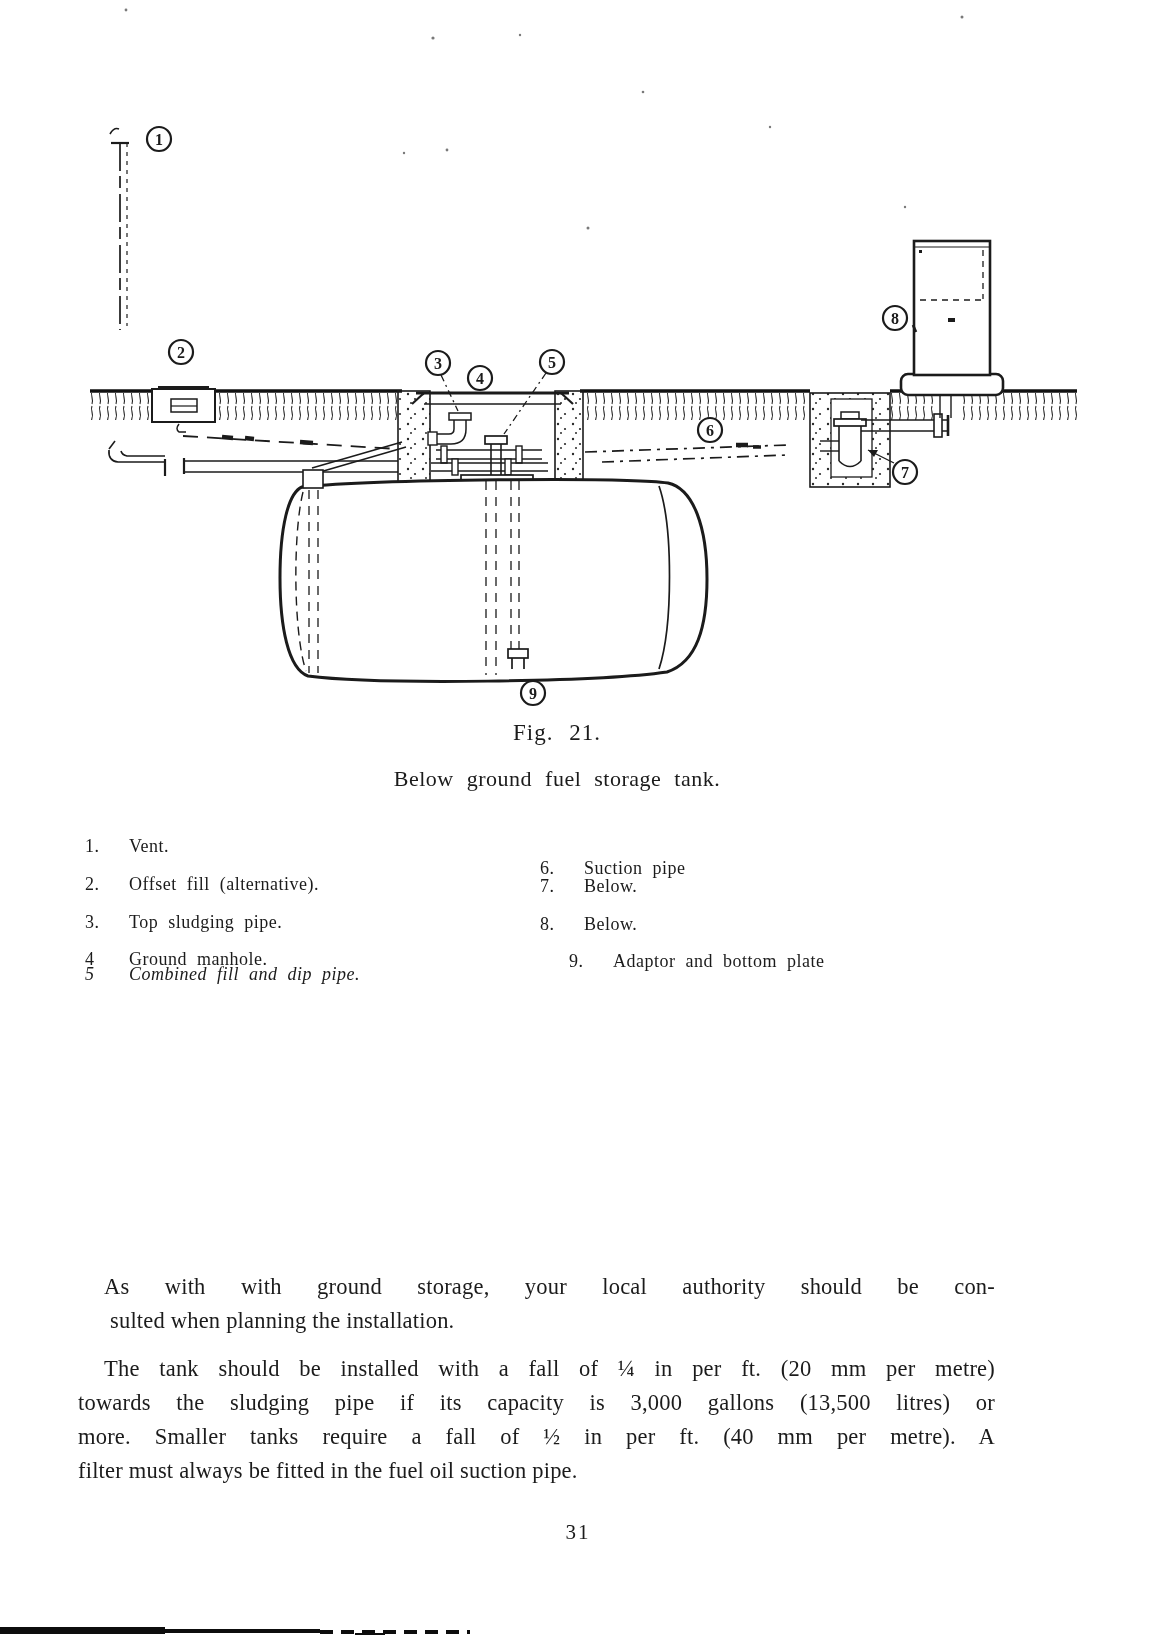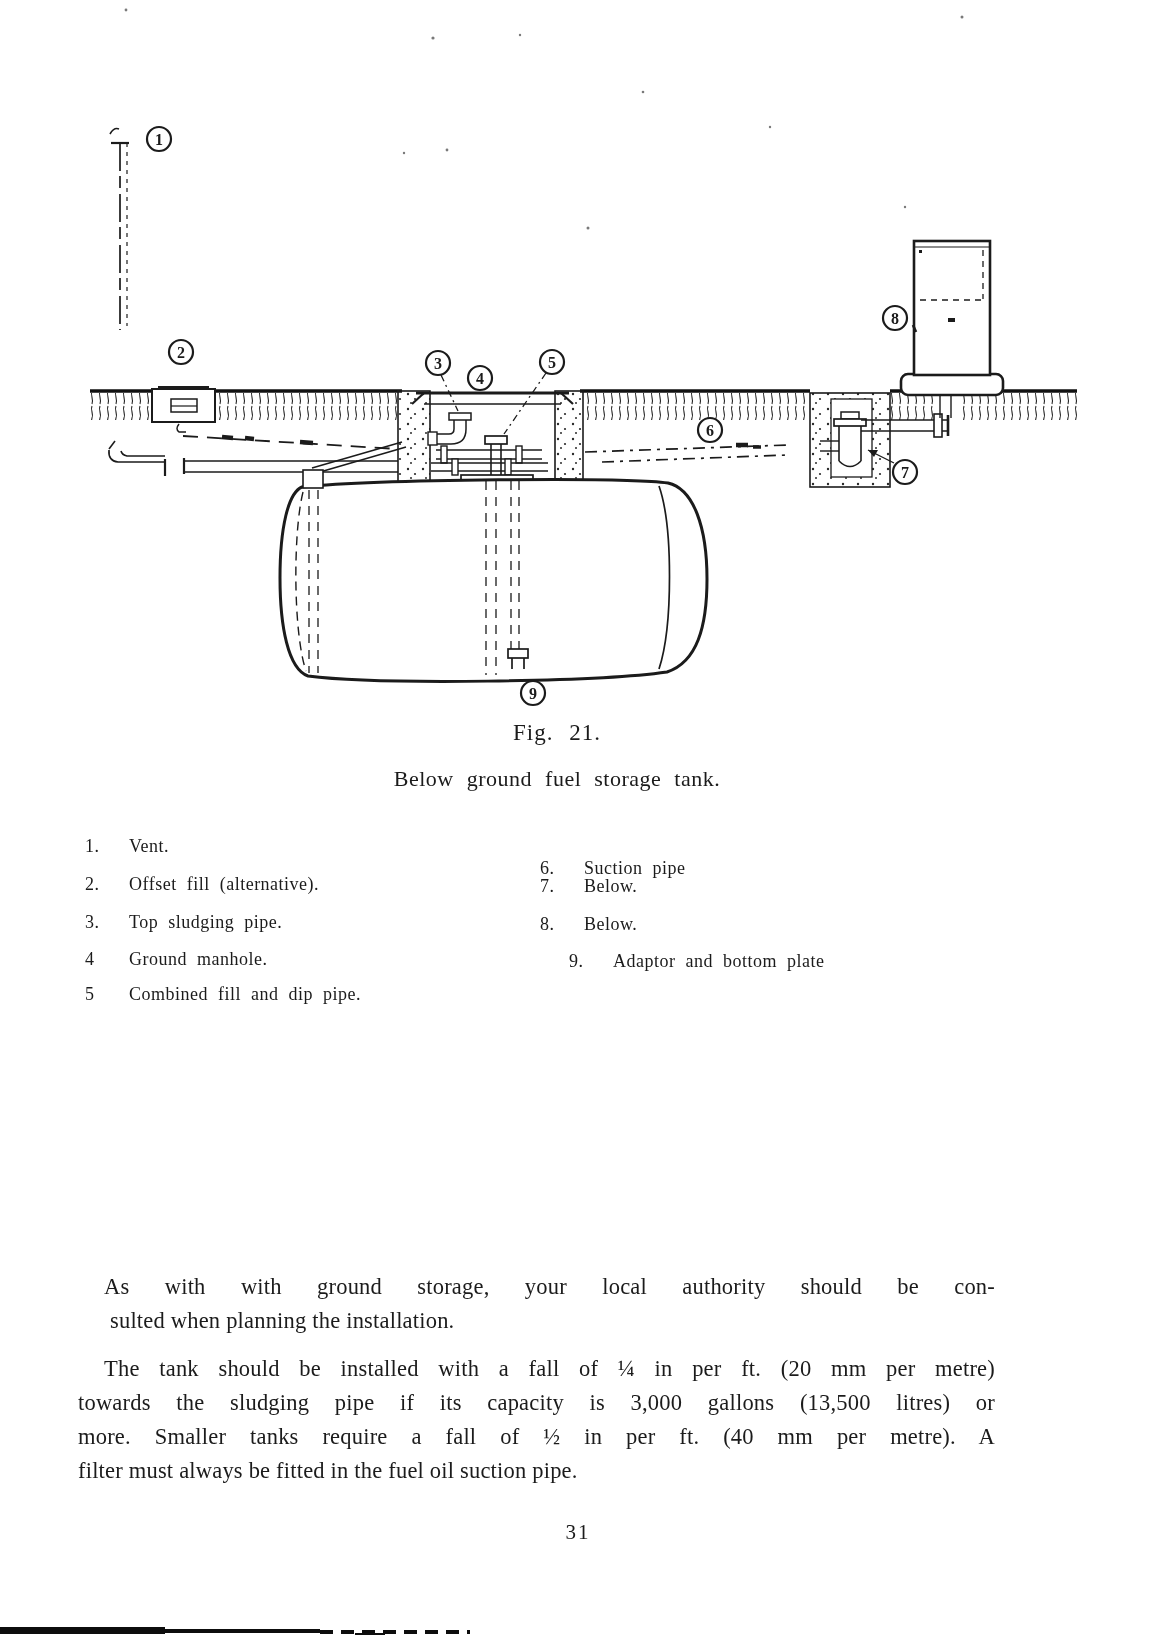--- a/index.html
+++ b/index.html
@@ -248,21 +248,21 @@
     </div>
     <div class="legend-row" style="left:85px;top:874px;">
       <span class="legend-num">2.</span><span class="legend-text">Offset fill (alternative).</span>
     </div>
     <div class="legend-row" style="left:85px;top:912px;">
       <span class="legend-num">3.</span><span class="legend-text">Top sludging pipe.</span>
     </div>
     <div class="legend-row" style="left:85px;top:949px;">
       <span class="legend-num">4</span><span class="legend-text">Ground manhole.</span>
     </div>
-    <div class="legend-row" style="left:85px;top:984px;">
+    <div class="legend-row" style="left:85px;top:964px;font-style:italic;">
       <span class="legend-num">5</span><span class="legend-text">Combined fill and dip pipe.</span>
     </div>
     <div class="legend-row" style="left:540px;top:838px;margin-top:20px;">
       <span class="legend-num">6.</span><span class="legend-text">Suction pipe</span>
     </div>
     <div class="legend-row" style="left:540px;top:876px;">
       <span class="legend-num">7.</span><span class="legend-text">Below.</span>
     </div>
     <div class="legend-row" style="left:540px;top:914px;">
       <span class="legend-num">8.</span><span class="legend-text">Below.</span>

